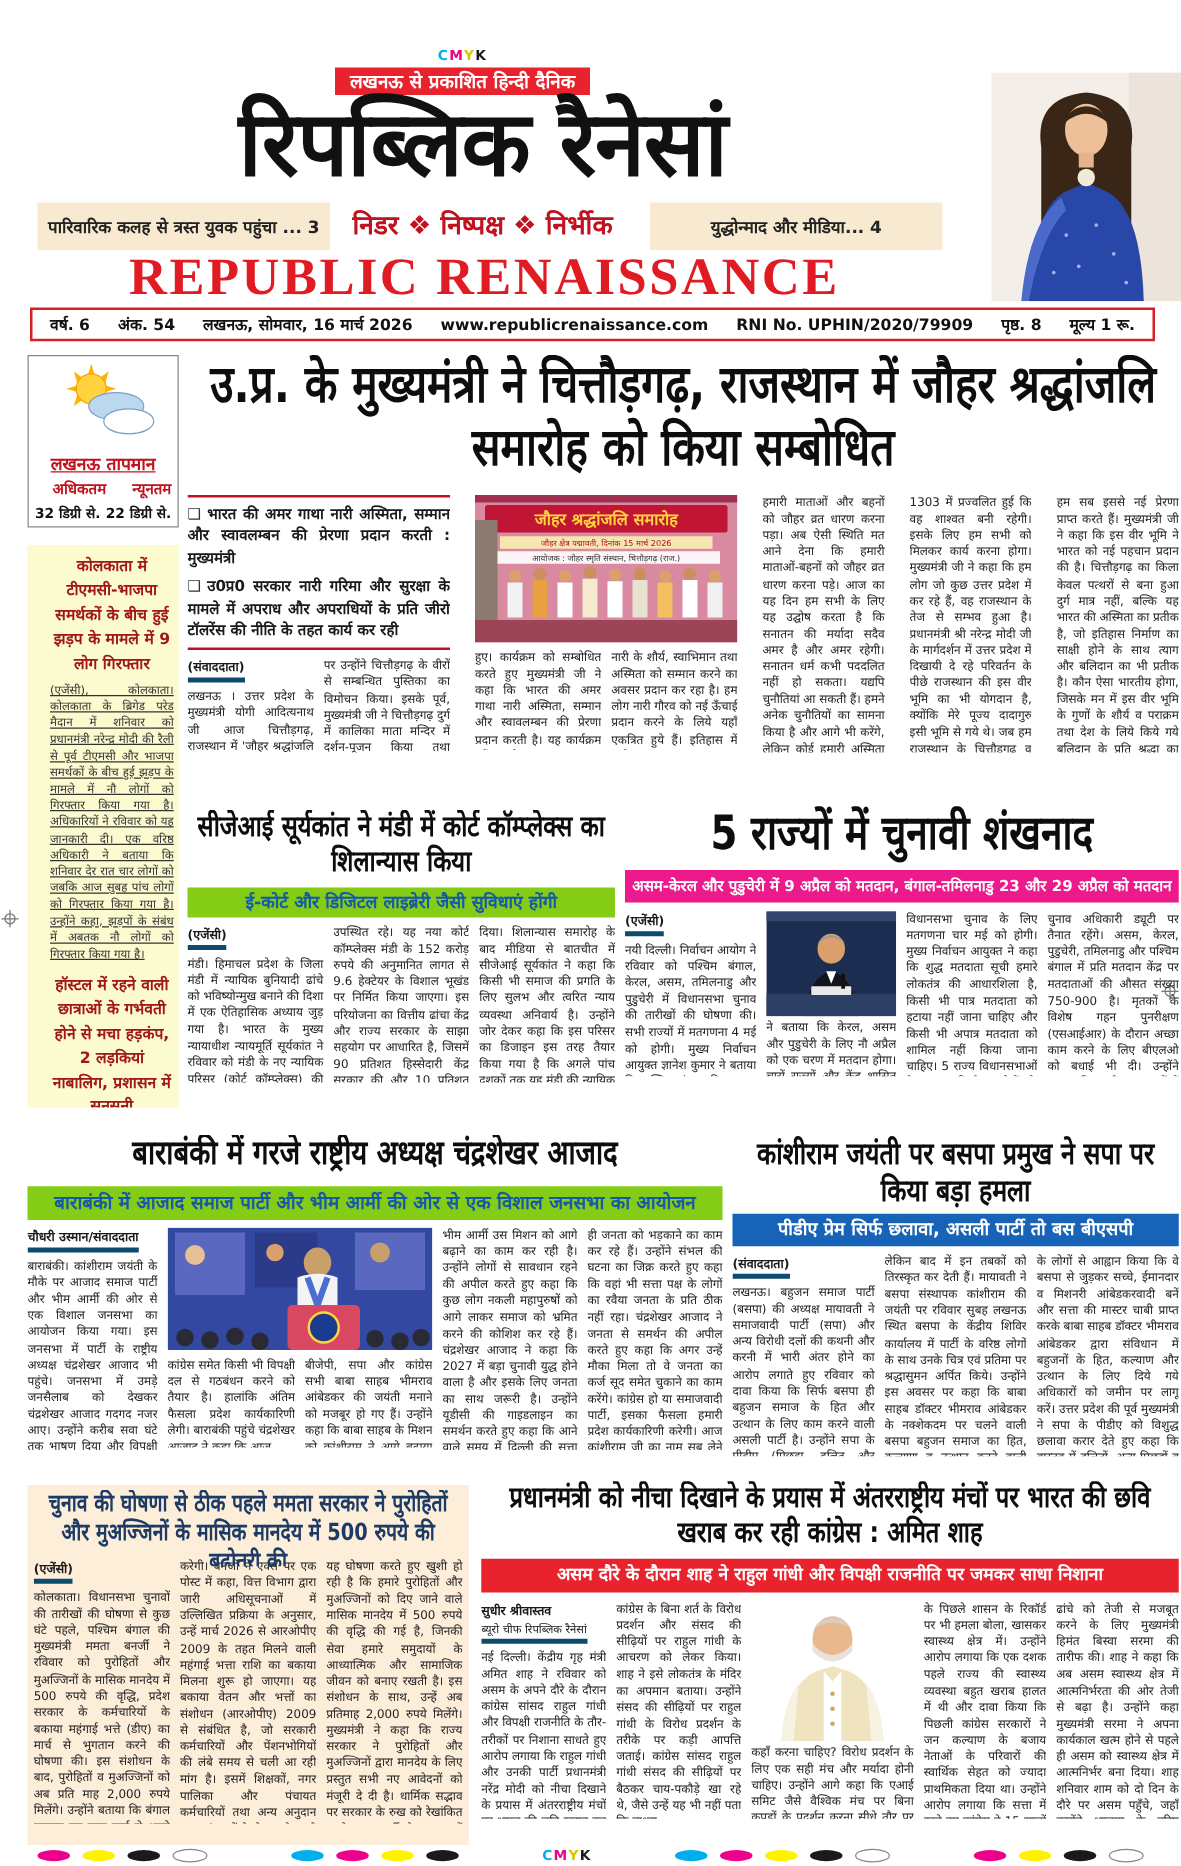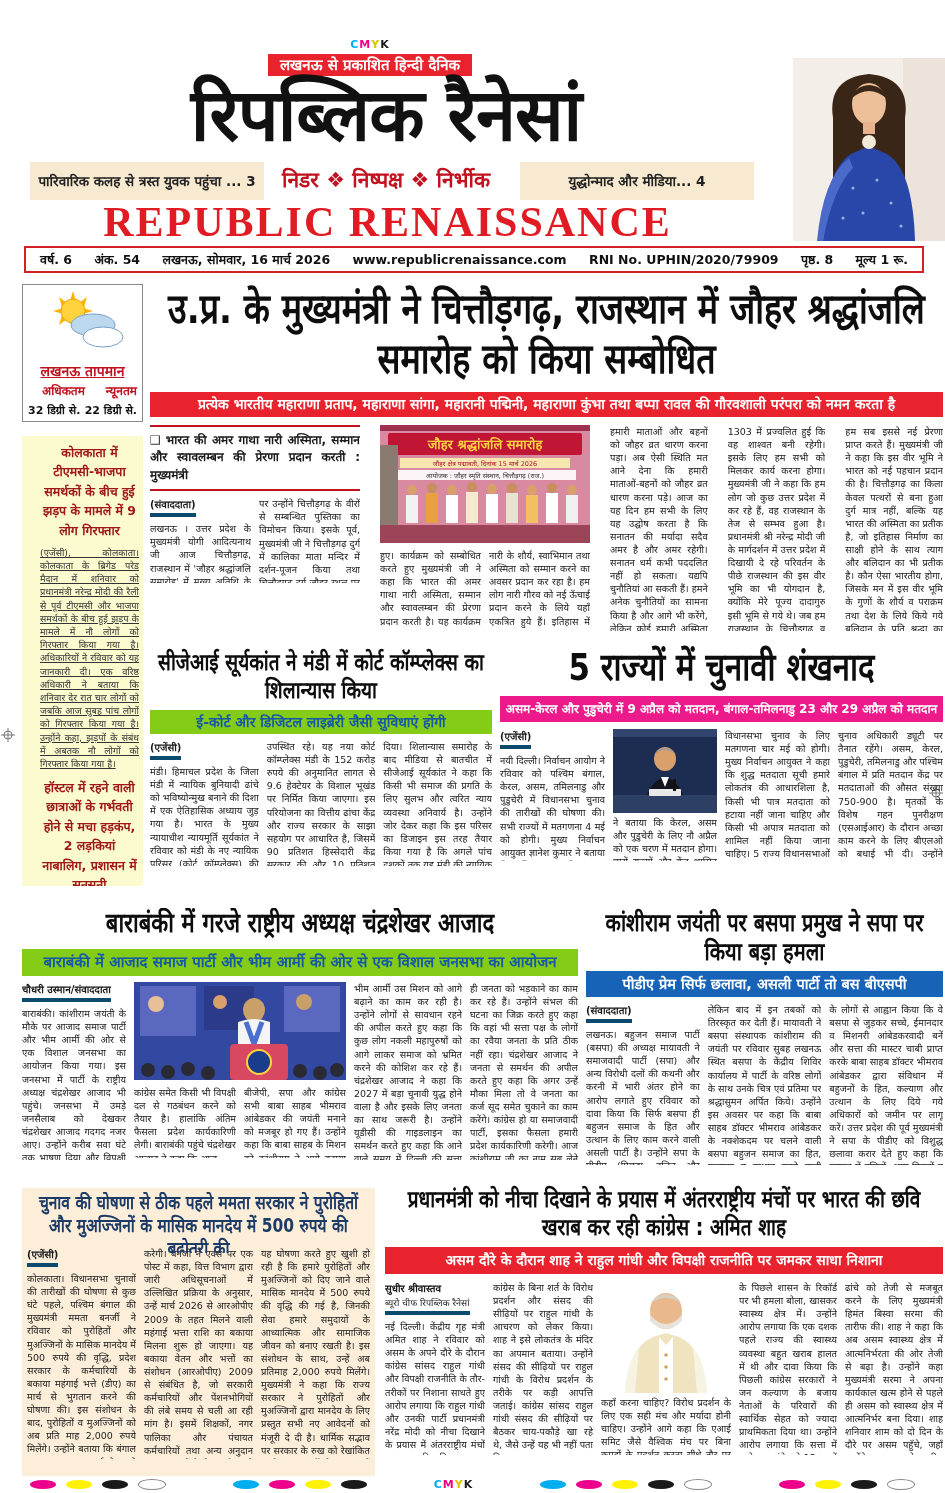--- a/index.html
+++ b/index.html
@@ -143,25 +143,25 @@
     <div class="note-box" style="height:440px;overflow:hidden;padding-left:18px;">
       <div class="note-hl">कोलकाता में टीएमसी-भाजपा समर्थकों के बीच हुई झड़प के मामले में 9 लोग गिरफ्तार</div>
       <p class="note-body">(एजेंसी), कोलकाता। कोलकाता के ब्रिगेड परेड मैदान में शनिवार को प्रधानमंत्री नरेन्द्र मोदी की रैली से पूर्व टीएमसी और भाजपा समर्थकों के बीच हुई झड़प के मामले में नौ लोगों को गिरफ्तार किया गया है। अधिकारियों ने रविवार को यह जानकारी दी। एक वरिष्ठ अधिकारी ने बताया कि शनिवार देर रात चार लोगों को जबकि आज सुबह पांच लोगों को गिरफ्तार किया गया है। उन्होंने कहा, झड़पों के संबंध में अबतक नौ लोगों को गिरफ्तार किया गया है।</p>
       <div class="note-hl">हॉस्टल में रहने वाली छात्राओं के गर्भवती होने से मचा हड़कंप, 2 लड़कियां नाबालिग, प्रशासन में सनसनी</div>
       <p class="note-body">(एजेंसी) बीजापुर। छत्तीसगढ़ के बीजापुर जिले से एक चौंकाने वाला मामला सामने आया है। यहां एक छात्रावास में रहने वाली कुछ छात्राओं के गर्भवती पाए जाने के बाद प्रशासन और शिक्षा विभाग में हड़कंप मच गया है। मामले की जानकारी मिलते ही अधिकारियों ने जांच शुरू कर दी है। बताया जा रहा है कि छात्राएं सरकारी छात्रावास में रहकर पढ़ाई कर रही थीं। इस घटना के सामने आने के बाद जिला प्रशासन ने पूरे मामले को गंभीरता से लिया है।</p>
     </div>
   </aside>
 
   <section class="abs" style="left:150px;top:284px;width:793px;">
     <h1 class="hl sy" style="font-size:34px;height:104px;">उ.प्र. के मुख्यमंत्री ने चित्तौड़गढ़, राजस्थान में जौहर श्रद्धांजलि समारोह को किया सम्बोधित</h1>
-    <div class="bar red-bar" style="margin-top:4px;height:25px;line-height:25px;font-size:14px;">प्रत्येक भारतीय महाराणा प्रताप, महाराणा सांगा, महारानी पद्मिनी, महाराणा कुंभा तथा बप्पा रावल की गौरवशाली परंपरा को नमन करता है</div>
     <div class="cols" style="margin-top:8px;height:206px;gap:20px;">
       <div class="col" style="width:210px;flex:none;">
         <div class="bullets">
           <p class="bullet"><span class="glyph">❑</span><span>भारत की अमर गाथा नारी अस्मिता, सम्मान और स्वावलम्बन की प्रेरणा प्रदान करती : मुख्यमंत्री</span></p>
+          <p class="bullet"><span class="glyph">❑</span><span>उ0प्र0 सरकार नारी गरिमा और सुरक्षा के मामले में अपराध और अपराधियों के प्रति जीरो टॉलरेंस की नीति के तहत कार्य कर रही</span></p>
         </div>
         <div class="subcols" style="height:86px;">
           <div class="col" style="width:101px;flex:none;">
             <div class="byline">(संवाददाता)</div>
             <p class="bt">लखनऊ । उत्तर प्रदेश के मुख्यमंत्री योगी आदित्यनाथ जी आज चित्तौड़गढ़, राजस्थान में 'जौहर श्रद्धांजलि समारोह' में मुख्य अतिथि के तौर पर सम्मिलित हुये। इस अवसर</p>
           </div>
           <p class="col bt" style="flex:1;">पर उन्होंने चित्तौड़गढ़ के वीरों से सम्बन्धित पुस्तिका का विमोचन किया। इसके पूर्व, मुख्यमंत्री जी ने चित्तौड़गढ़ दुर्ग में कालिका माता मन्दिर में दर्शन-पूजन किया तथा चित्तौड़गढ़ दुर्ग जौहर स्थल पर यज्ञ की पूर्णाहुति कार्यक्रम में सम्मिलित</p>
         </div>
       </div>
       <div class="col" style="width:210px;flex:none;">

